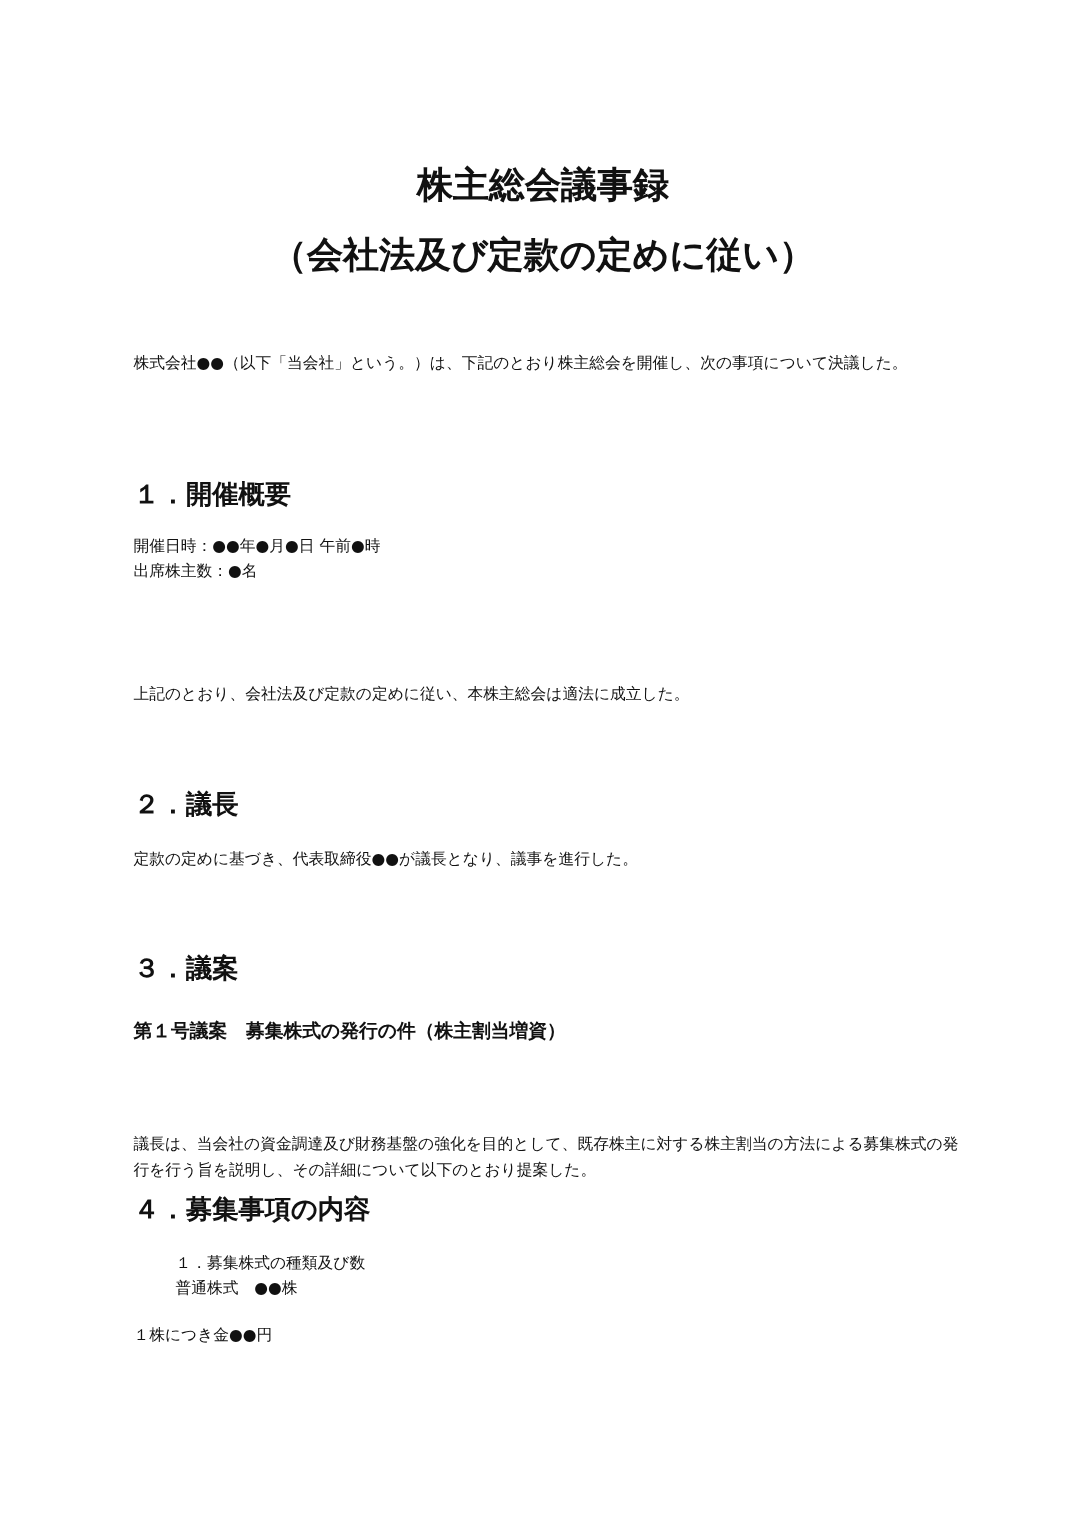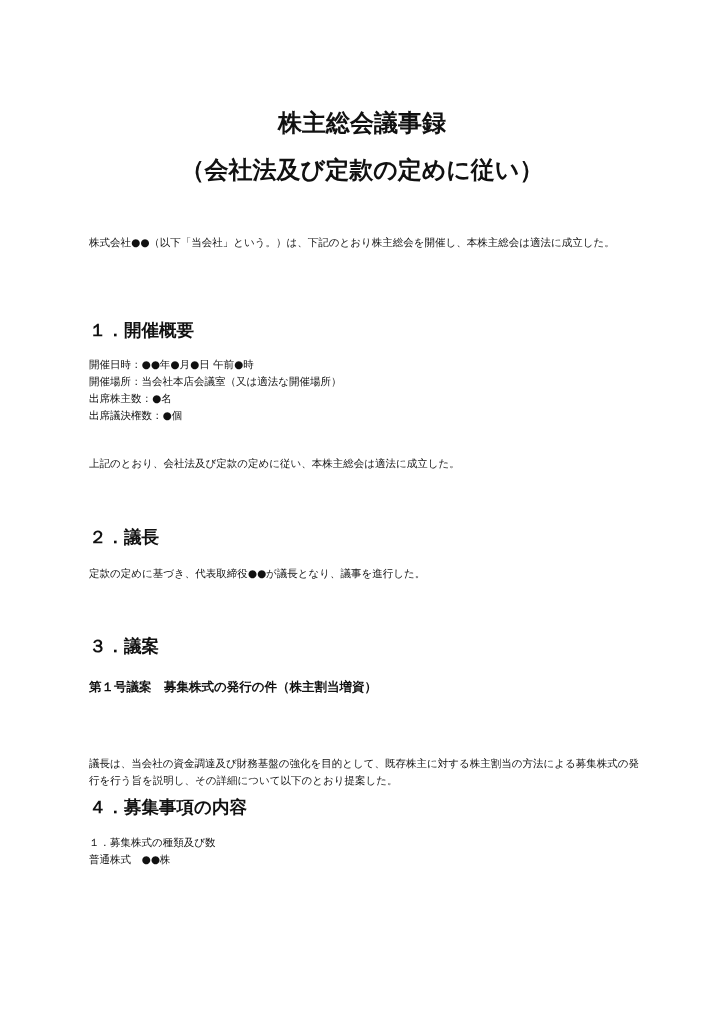--- a/index.html
+++ b/index.html
@@ -12,38 +12,37 @@
     .h3 { font-size: 12.5px; font-weight: bold; left: 89px; }
     .line { display: block; white-space: nowrap; }
   </style>
 </head>
 <body>
 
 <div>
   <div class="abs title" style="top:106px;">株主総会議事録</div>
   <div class="abs title" style="top:153px;">（会社法及び定款の定めに従い）</div>
 
-  <div class="abs body-text" style="top:234px;">株式会社●●（以下「当会社」という。）は、下記のとおり株主総会を開催し、本株主総会は適法に成立した。</div>
+  <div class="abs body-text" style="top:234px;">株式会社●●（以下「当会社」という。）は、下記のとおり株主総会を開催し、次の事項について決議した。</div>
 
   <div class="abs h2" style="top:318px;text-align:right;">１．開催概要</div>
   <div class="abs body-text" style="top:356px;">
     <span class="line">開催日時：●●年●月●日 午前●時</span>
-    <span class="line">開催場所：当会社本店会議室（又は適法な開催場所）</span>
     <span class="line">出席株主数：●名</span>
-    <span class="line">出席議決権数：●個</span>
   </div>
   <div class="abs body-text" style="top:455px;">上記のとおり、会社法及び定款の定めに従い、本株主総会は適法に成立した。</div>
 
   <div class="abs h2" style="top:525px;">２．議長</div>
   <div class="abs body-text" style="top:565px;">定款の定めに基づき、代表取締役●●が議長となり、議事を進行した。</div>
 
   <div class="abs h2" style="top:634px;">３．議案</div>
   <div class="abs h3" style="top:679px;">第１号議案　募集株式の発行の件（株主割当増資）</div>
   <div class="abs body-text" style="top:711px;margin-top:44px;">議長は、当会社の資金調達及び財務基盤の強化を目的として、既存株主に対する株主割当の方法による募集株式の発行を行う旨を説明し、その詳細について以下のとおり提案した。</div>
 
   <div class="abs h2" style="top:795px;">４．募集事項の内容</div>
-  <div class="abs body-text" style="top:834px;">
+  <div class="abs body-text" style="top:834px;margin-left:28px;">
     <span class="line">１．募集株式の種類及び数</span>
     <span class="line">普通株式　●●株</span>
   </div>
   <div class="abs body-text" style="top:882px;">
+    <span class="line">１株につき金●●円</span>
   </div>
 </div>
 
 </body></html>

